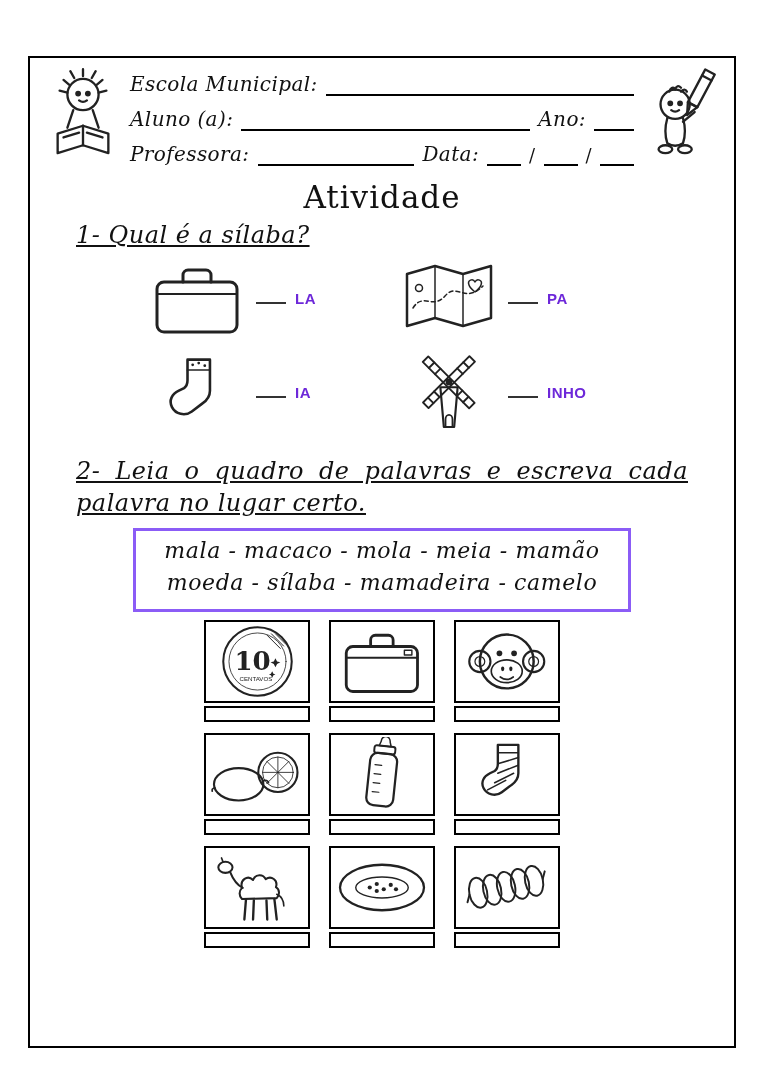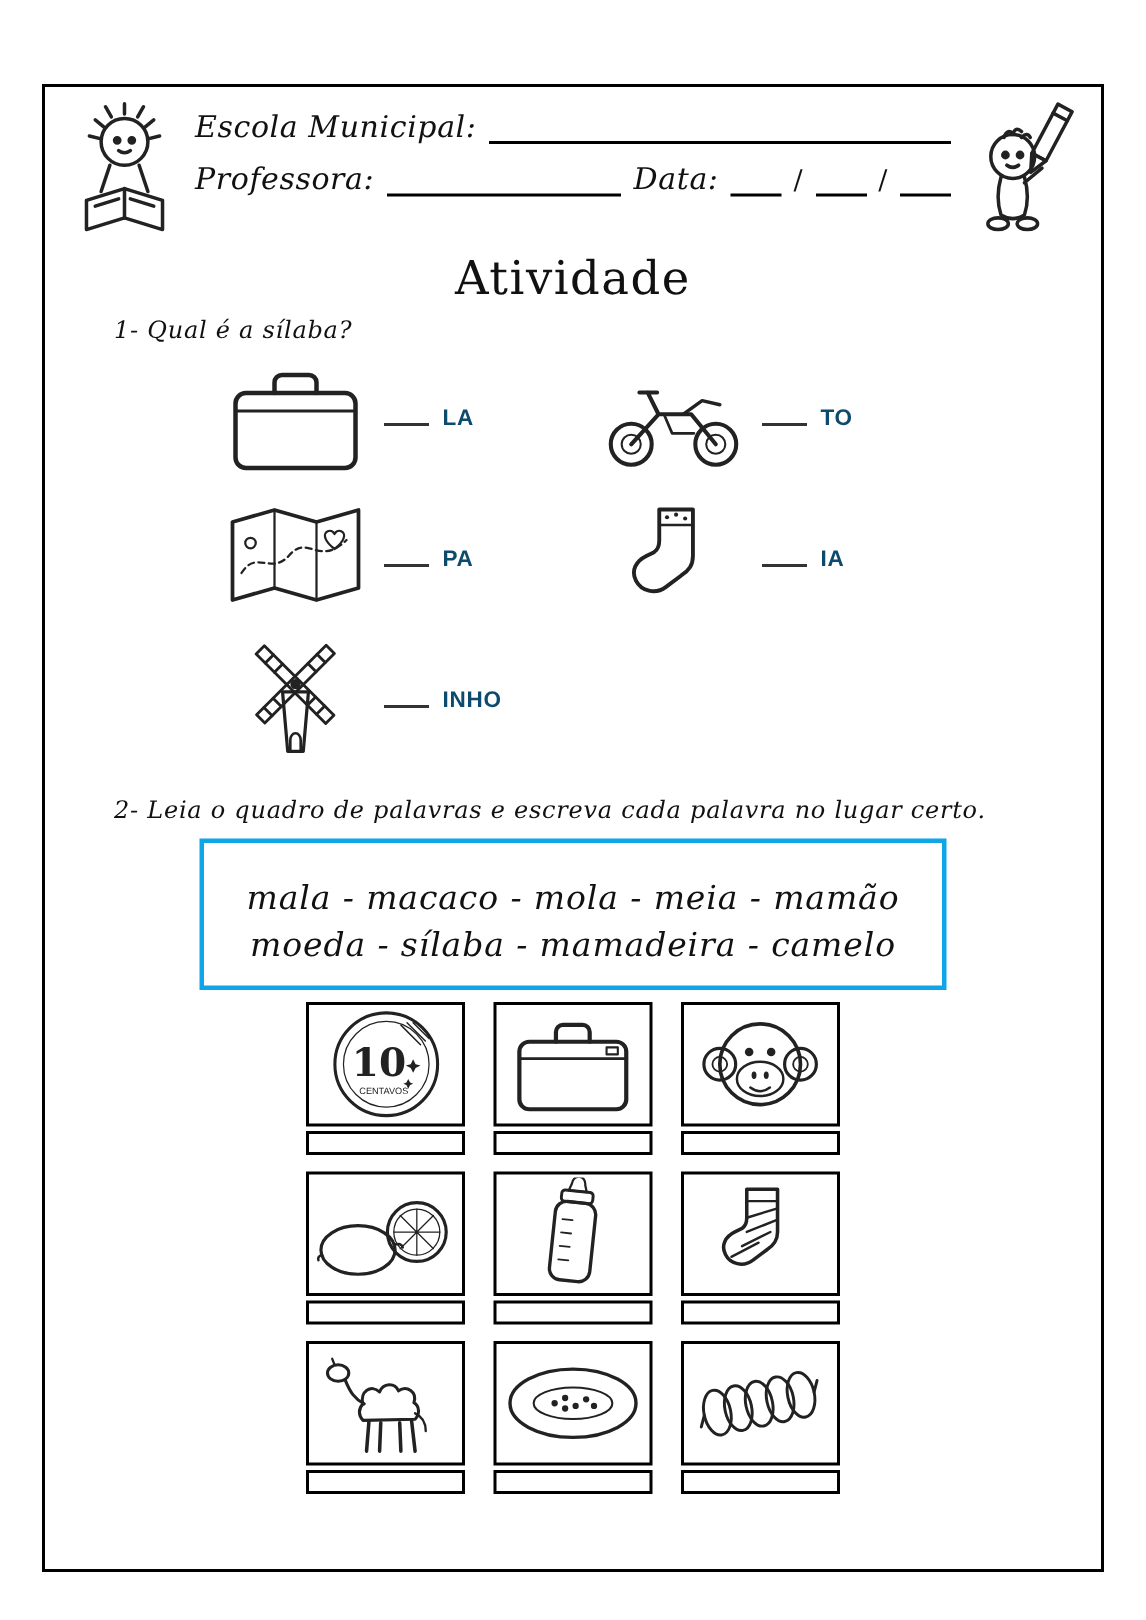--- a/index.html
+++ b/index.html
@@ -14,33 +14,33 @@
   .hdr-lines { flex: 1; padding-top: 6px; }
   .hdr-line { display: flex; align-items: flex-end; gap: 8px; font-style: italic; font-size: 20px; letter-spacing: .4px; margin-bottom: 11px; white-space: nowrap; }
   .blank { border-bottom: 2px solid #000; height: 16px; display: inline-block; }
   .blank.grow { flex: 1; }
   .blank.w40 { width: 40px; }
   .blank.w34 { width: 34px; }
   .slash { font-style: normal; font-size: 18px; }
 
   .title { text-align: center; font-size: 31px; letter-spacing: 1px; margin: 2px 0 6px; }
 
-  .q-label { font-style: italic; font-size: 16px; letter-spacing: .5px; padding: 0 32px; }
+  .q-label { font-style: italic; font-size: 24px; letter-spacing: .5px; padding: 0 32px; text-decoration: underline; }
   .q-label.q2 { text-align: justify; line-height: 1.35; margin-top: 22px; }
 
   
   .q1-grid { width: 470px; margin: 8px auto 4px; display: grid; grid-template-columns: 1fr 1fr; column-gap: 34px; row-gap: 12px; }
   .q1-item { display: flex; align-items: center; gap: 9px; }
   .q1-item .pic { width: 100px; height: 82px; display: flex; align-items: center; justify-content: center; }
   .q1-item .pic svg { width: 100%; height: 100%; }
   .syl-blank { width: 30px; height: 12px; border-bottom: 2px solid #333; }
-  .syl { font-family: "Liberation Sans", sans-serif; font-weight: bold; font-size: 15px; color: #0c4a6e; letter-spacing: .5px; }
+  .syl { font-family: "Liberation Sans", sans-serif; font-weight: bold; font-size: 15px; color: #6d28d9; letter-spacing: .5px; }
 
   
-  .word-box { width: 498px; margin: 8px auto 6px; border: 3px solid #0ea5e9; padding: 22px 6px 10px; text-align: center; font-style: italic; font-size: 22px; letter-spacing: .6px; line-height: 1.45; }
+  .word-box { width: 498px; margin: 8px auto 6px; border: 3px solid #8b5cf6; padding: 4px 6px 10px; text-align: center; font-style: italic; font-size: 22px; letter-spacing: .6px; line-height: 1.45; }
 
   
   .pic-grid { width: max-content; margin: 8px auto 0; display: grid; grid-template-columns: repeat(3, 106px); column-gap: 19px; row-gap: 11px; }
   .cell { display: flex; flex-direction: column; border-radius: 19px; }
   .pic-box { border: 2px solid #000; height: 83px; display: flex; align-items: center; justify-content: center; padding: 2px; }
   .pic-box svg { max-width: 100%; max-height: 100%; }
   .ans-box { border: 2px solid #000; height: 16px; margin-top: 3px; }
 </style>
 </head>
 <body>
@@ -65,20 +65,26 @@
           </g>
         </svg>
       </div>
 
       <div class="hdr-lines">
         <div class="hdr-line">
           <span>Escola Municipal:</span>
           <span class="blank grow"></span>
         </div>
         <div class="hdr-line">
+          <span>Aluno (a):</span>
+          <span class="blank grow"></span>
+          <span>Ano:</span>
+          <span class="blank w40"></span>
+        </div>
+        <div class="hdr-line">
           <span>Professora:</span>
           <span class="blank grow"></span>
           <span>Data:</span>
           <span class="blank w34"></span>
           <span class="slash">/</span>
           <span class="blank w34"></span>
           <span class="slash">/</span>
           <span class="blank w34"></span>
         </div>
       </div>
@@ -118,38 +124,20 @@
               <rect x="10" y="24" width="80" height="50" rx="7"></rect>
               <path d="M36,24 v-7 a5,5 0 0 1 5,-5 h18 a5,5 0 0 1 5,5 v7"></path>
               <line x1="10" y1="36" x2="90" y2="36" stroke-width="2"></line>
             </g>
           </svg>
         </span>
         <span class="syl-blank"></span>
         <span class="syl">LA</span>
       </div>
 
-      <div class="q1-item">
-        <span class="pic">
-          <svg viewBox="0 0 110 80">
-            <g fill="none" stroke="#222" stroke-width="3" stroke-linecap="round" stroke-linejoin="round">
-              <circle cx="24" cy="60" r="15"></circle>
-              <circle cx="24" cy="60" r="7" stroke-width="1.5"></circle>
-              <circle cx="86" cy="60" r="15"></circle>
-              <circle cx="86" cy="60" r="7" stroke-width="1.5"></circle>
-              <path d="M24,60 L44,38 L68,38 L86,60"></path>
-              <path d="M44,38 L36,22 M30,22 L43,22"></path>
-              <path d="M62,38 L76,28 L89,31" stroke-width="2.5"></path>
-              <path d="M48,38 L54,52 L70,52" stroke-width="2"></path>
-            </g>
-          </svg>
-        </span>
-        <span class="syl-blank"></span>
-        <span class="syl">TO</span>
-      </div>
 
 
       <div class="q1-item">
         <span class="pic">
           <svg viewBox="0 0 100 80">
             <g fill="none" stroke="#222" stroke-width="2.5" stroke-linecap="round" stroke-linejoin="round">
               <path d="M8,16 L36,8 L64,16 L92,8 L92,60 L64,68 L36,60 L8,68 Z"></path>
               <line x1="36" y1="8" x2="36" y2="60" stroke-width="1.5"></line>
               <line x1="64" y1="16" x2="64" y2="68" stroke-width="1.5"></line>
               <path d="M14,50 C24,34 34,52 46,38 S66,46 84,28" stroke-width="1.5" stroke-dasharray="4 3"></path>

